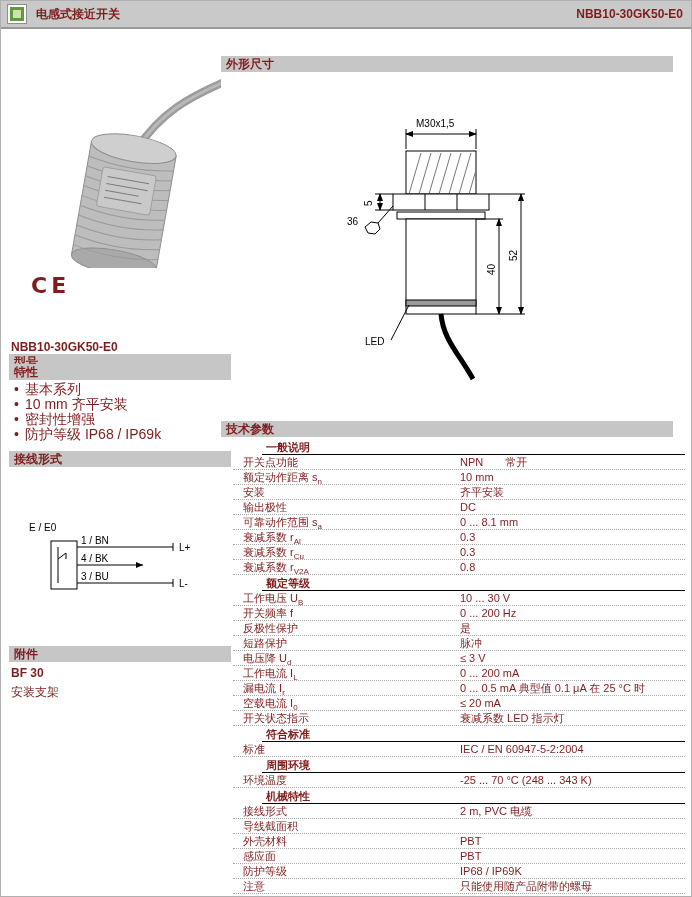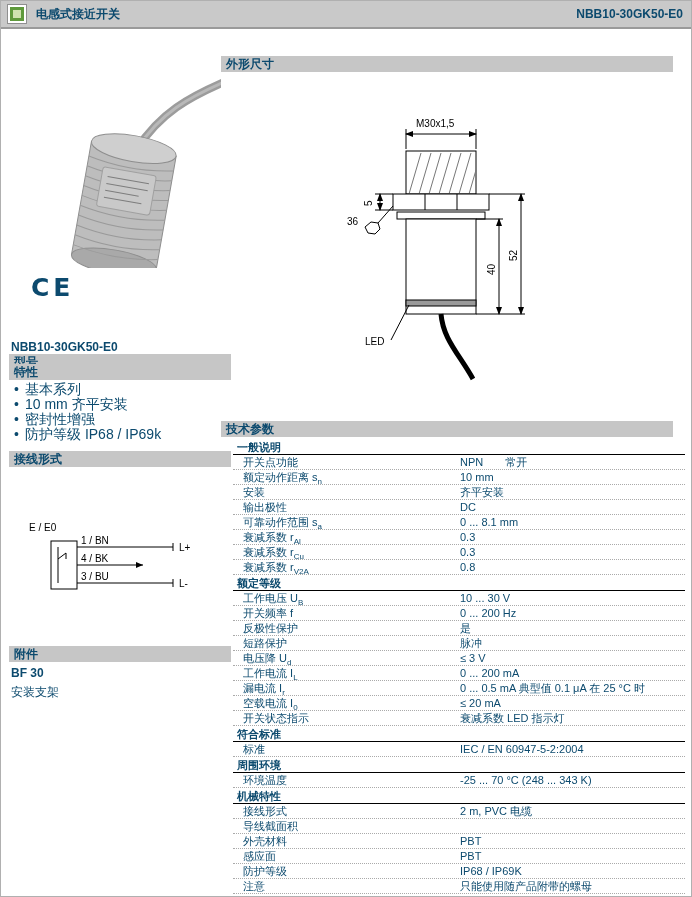--- a/index.html
+++ b/index.html
@@ -1,18 +1,18 @@
 <!DOCTYPE html>
 <html><head>
 <meta charset="utf-8">
 <style>
   html,body{margin:0;padding:0;background:#e9e9e9;}
   #page{
     position:relative;width:692px;height:897px;background:#ffffff;
-    font-family:"Liberation Sans","DejaVu Sans",sans-serif;color:#0c4a6e;
+    font-family:"Liberation Sans","DejaVu Sans",sans-serif;color:#7f1d1d;
     border:1px solid #b0b0b0;box-sizing:border-box;overflow:hidden;
   }
   
   .topbar{
     position:absolute;left:0;top:0;right:0;height:26px;background:#c9c9c9;
     border-bottom:2px solid #9a9a9a;display:flex;align-items:center;
   }
   .logo-outer{width:18px;height:18px;background:#fff;border:1px solid #8f8f8f;
     margin-left:6px;display:flex;align-items:center;justify-content:center;}
   .logo-mid{width:14px;height:14px;background:#5f9a3c;display:flex;align-items:center;justify-content:center;}
@@ -32,31 +32,31 @@
 
   
   .features{position:absolute;left:10px;top:381px;width:220px;font-size:14px;}
   .feature-item{position:relative;padding-left:14px;line-height:14px;margin-bottom:1px;}
   .feature-item::before{content:"•";position:absolute;left:3px;}
 
   
   #specs-table{position:absolute;left:232px;top:438px;width:452px;font-size:11px;}
   .spec-section-header{
     font-weight:bold;line-height:14px;height:14px;border-bottom:1px solid #000;
-    padding-left:4px;margin-top:1px;
+    padding-left:4px;margin-top:1px;margin-left:29px;
   }
   .spec-row{display:flex;line-height:14px;height:14px;border-bottom:1px dotted #aaa;align-items:baseline;gap:41px;}
   .spec-label{width:186px;flex:0 0 186px;padding-left:10px;box-sizing:border-box;
     white-space:nowrap;overflow:hidden;}
   .spec-value{flex:1;white-space:nowrap;overflow:hidden;}
   .spec-value2{margin-left:22px;}
   sub{font-size:8px;line-height:0;}
   sup{font-size:8px;line-height:0;}
 
-  .ce-mark{position:absolute;left:30px;top:272px;font-size:25px;font-weight:bold;
+  .ce-mark{position:absolute;left:30px;top:272px;font-size:22px;font-weight:bold;
     letter-spacing:4px;font-family:"DejaVu Sans",sans-serif;}
 
   svg{position:absolute;}
   .dim-text{font-size:10px;fill:#000;}
   .wire-text{font-size:10px;fill:#000;}
 </style>
 </head>
 <body>
 
 <div id="page">

